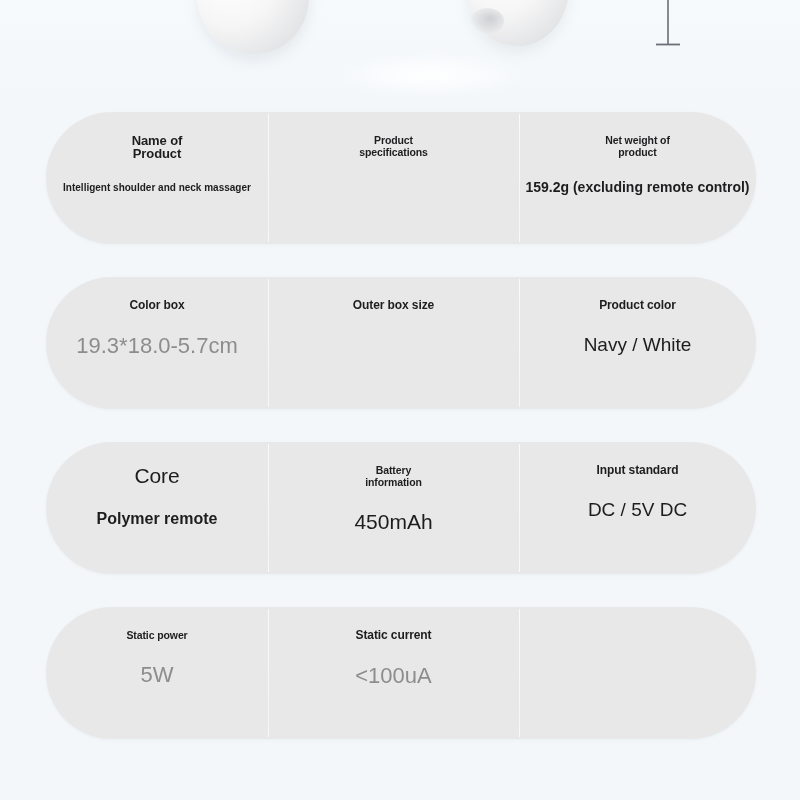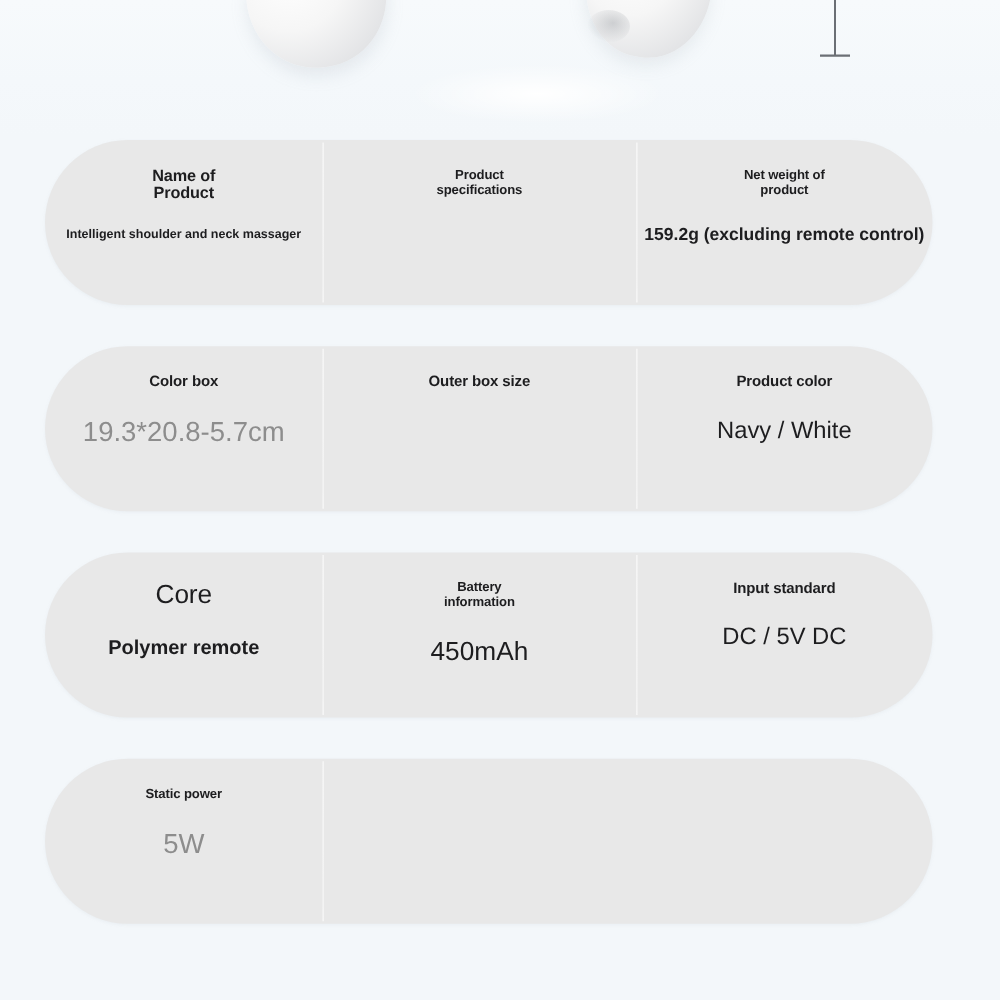--- a/index.html
+++ b/index.html
@@ -55,21 +55,21 @@
   
   #dim-marker {
     position: absolute;
     left: 640px; top: 0;
     width: 56px; height: 50px;
   }
 
   
   #spec-table {
     position: absolute;
-    left: 36px; top: 112px;
+    left: 46px; top: 112px;
     width: 710px;
   }
   .spec-row {
     position: relative;
     width: 710px;
     height: 132px;
     margin-bottom: 33px;
     background: #e8e8e8;
     border-radius: 66px;
     display: flex;
@@ -158,21 +158,21 @@
     <div class="spec-cell c3">
       <div class="cell-label lbl-sm">Net weight of
 product</div>
       <div class="cell-value val-sm val-dark">159.2g (excluding remote control)</div>
     </div>
   </div>
 
   <div class="spec-row">
     <div class="spec-cell c1">
       <div class="cell-label lbl-md">Color box</div>
-      <div class="cell-value val-grey-lg val-grey">19.3*20.8-5.7cm</div>
+      <div class="cell-value val-grey-lg val-grey">19.3*18.0-5.7cm</div>
     </div>
     <div class="spec-cell c2">
       <div class="cell-label lbl-md">Outer box size</div>
       <div class="cell-value val-md val-dark"></div>
     </div>
     <div class="spec-cell c3">
       <div class="cell-label lbl-md">Product color</div>
       <div class="cell-value val-lg val-dark">Navy / White</div>
     </div>
   </div>
@@ -191,19 +191,23 @@
       <div class="cell-label lbl-md">Input standard</div>
       <div class="cell-value val-lg val-dark">DC / 5V DC</div>
     </div>
   </div>
 
   <div class="spec-row">
     <div class="spec-cell c1">
       <div class="cell-label lbl-sm">Static power</div>
       <div class="cell-value val-grey-lg val-grey">5W</div>
     </div>
+    <div class="spec-cell c2">
+      <div class="cell-label lbl-md">Static current</div>
+      <div class="cell-value val-grey-lg val-grey">&lt;100uA</div>
+    </div>
     <div class="spec-cell c3">
       <div class="cell-label lbl-md"></div>
       <div class="cell-value val-md val-dark"></div>
     </div>
   </div>
 
 </div>
 
 </body></html>

